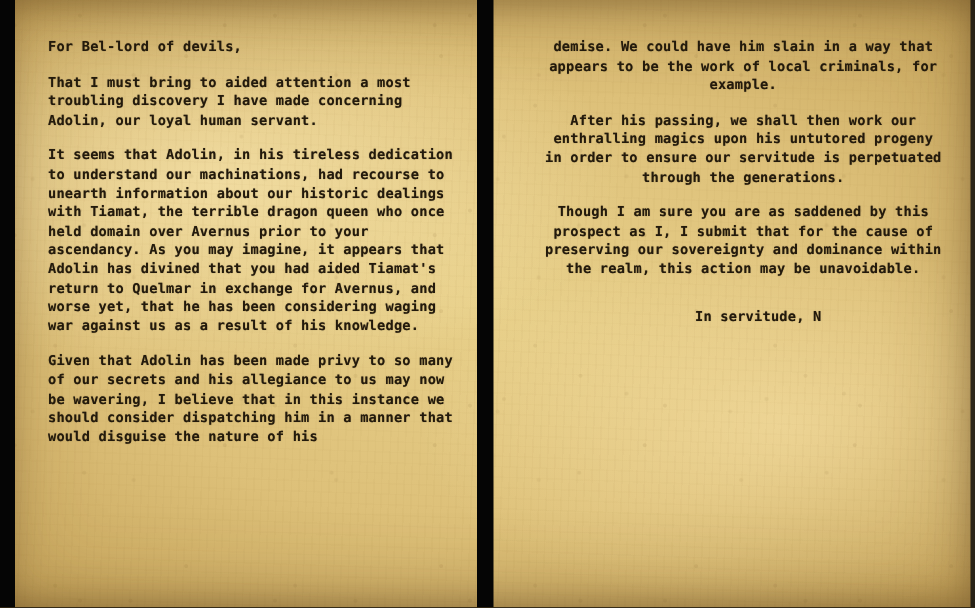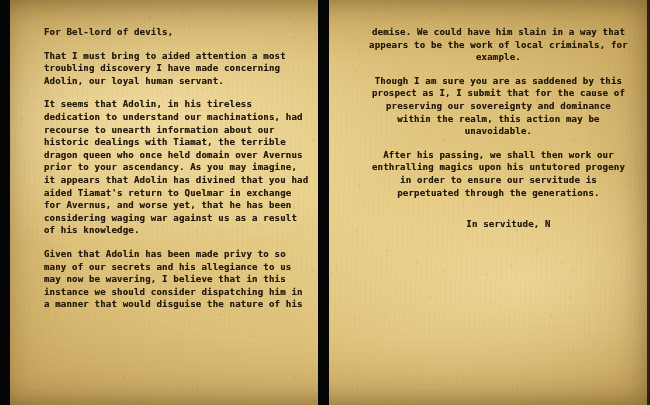--- a/index.html
+++ b/index.html
@@ -74,21 +74,20 @@
     position: absolute;
     left: 318px; top: 0; bottom: 0;
     width: 11px;
     background: #050505;
   }
   .columns {
     position: absolute;
     inset: 0;
     display: flex;
     z-index: 2;
-    padding-left: 12px;
   }
   .col {
     box-sizing: border-box;
     color: #231a0c;
     font-size: 9.1px;
     line-height: 12.6px;
     letter-spacing: 0.15px;
     font-weight: 700;
     text-shadow: 0 0 0.6px rgba(35,26,12,0.55);
   }
@@ -117,22 +116,22 @@
 
     <div class="col col-left">
       <p>For Bel-lord of devils,</p>
       <p>That I must bring to aided attention a most troubling discovery I have made concerning Adolin, our loyal human servant.</p>
       <p>It seems that Adolin, in his tireless dedication to understand our machinations, had recourse to unearth information about our historic dealings with Tiamat, the terrible dragon queen who once held domain over Avernus prior to your ascendancy. As you may imagine, it appears that Adolin has divined that you had aided Tiamat's return to Quelmar in exchange for Avernus, and worse yet, that he has been considering waging war against us as a result of his knowledge.</p>
       <p>Given that Adolin has been made privy to so many of our secrets and his allegiance to us may now be wavering, I believe that in this instance we should consider dispatching him in a manner that would disguise the nature of his</p>
     </div>
 
     <div class="col col-right">
       <p>demise. We could have him slain in a way that appears to be the work of local criminals, for example.</p>
+      <p>After his passing, we shall then work our enthralling magics upon his untutored progeny in order to ensure our servitude is perpetuated through the generations.</p>
       <p>Though I am sure you are as saddened by this prospect as I, I submit that for the cause of preserving our sovereignty and dominance within the realm, this action may be unavoidable.</p>
-      <p>After his passing, we shall then work our enthralling magics upon his untutored progeny in order to ensure our servitude is perpetuated through the generations.</p>
       <p class="sign">In servitude, N</p>
     </div>
 
   </div>
 
   <div class="strip-left"></div>
   <div class="gutter"></div>
   <div class="strip-right"></div>
 </div>
 

